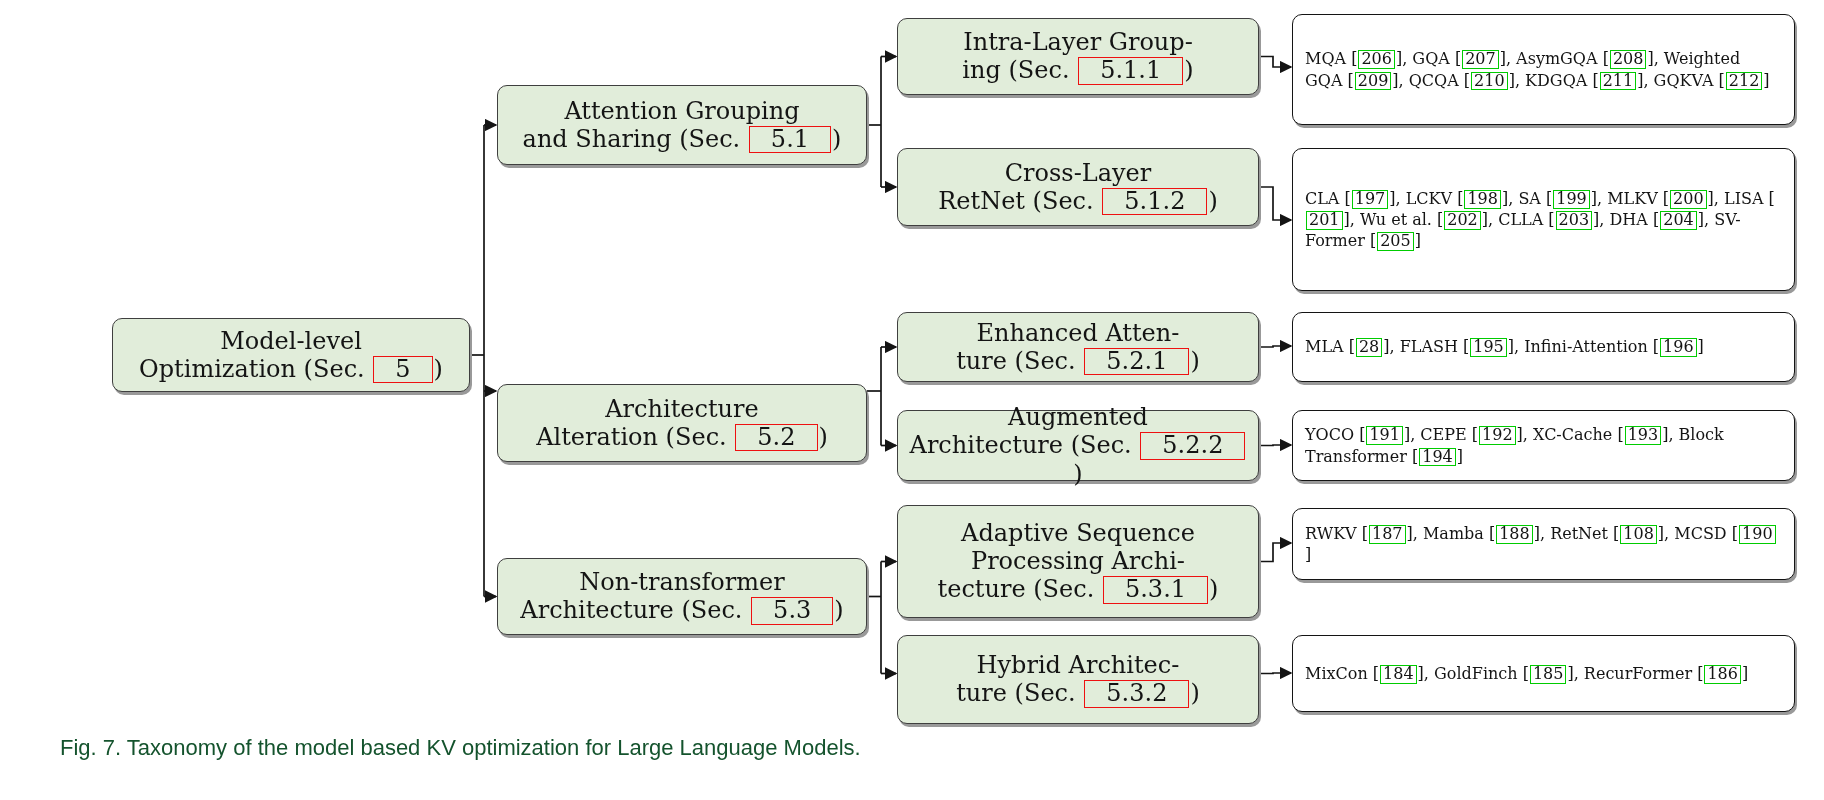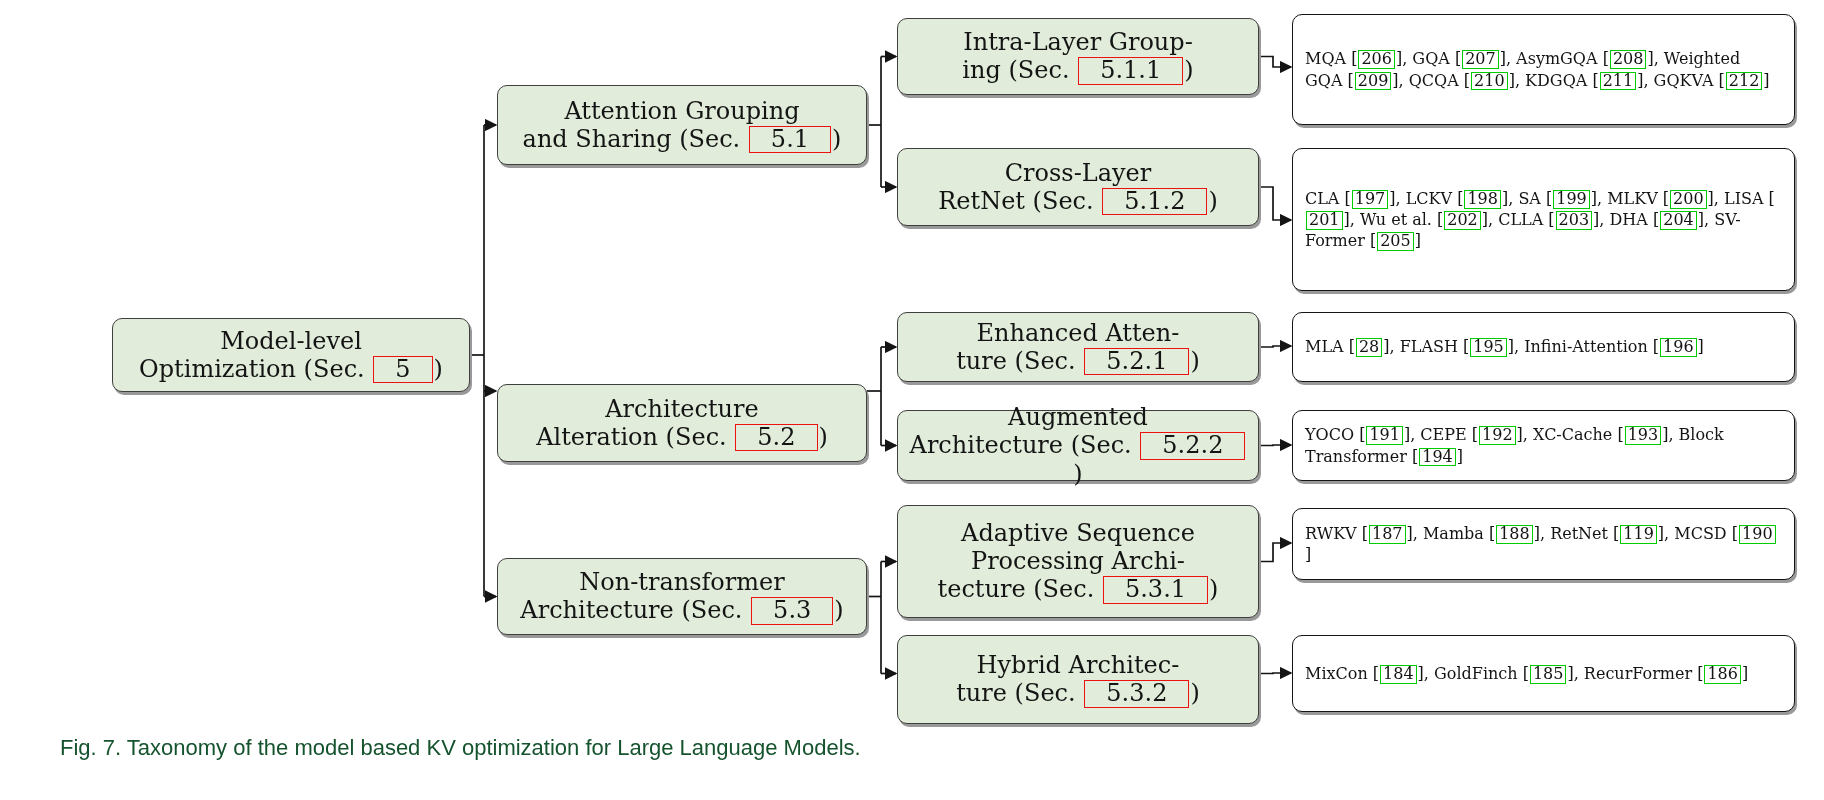--- a/index.html
+++ b/index.html
@@ -137,20 +137,20 @@
       <div class="leaf" style="left: 1292px; top: 148px; width: 503px; height: 143px;">
         <div class="label"><span>CLA</span><span> [</span><span class="citebox">197</span><span>]</span><span>, </span><span>LCKV</span><span> [</span><span class="citebox">198</span><span>]</span><span>, </span><span>SA</span><span> [</span><span class="citebox">199</span><span>]</span><span>, </span><span>MLKV</span><span> [</span><span class="citebox">200</span><span>]</span><span>, </span><span>LISA</span><span> [</span><span class="citebox">201</span><span>]</span><span>, </span><span>Wu et al.</span><span> [</span><span class="citebox">202</span><span>]</span><span>, </span><span>CLLA</span><span> [</span><span class="citebox">203</span><span>]</span><span>, </span><span>DHA</span><span> [</span><span class="citebox">204</span><span>]</span><span>, </span><span>SV-Former</span><span> [</span><span class="citebox">205</span><span>]</span></div>
       </div>
       <div class="leaf" style="left: 1292px; top: 312px; width: 503px; height: 70px;">
         <div class="label"><span>MLA</span><span> [</span><span class="citebox">28</span><span>]</span><span>, </span><span>FLASH</span><span> [</span><span class="citebox">195</span><span>]</span><span>, </span><span>Infini-Attention</span><span> [</span><span class="citebox">196</span><span>]</span></div>
       </div>
       <div class="leaf" style="left: 1292px; top: 410px; width: 503px; height: 71px;">
         <div class="label"><span>YOCO</span><span> [</span><span class="citebox">191</span><span>]</span><span>, </span><span>CEPE</span><span> [</span><span class="citebox">192</span><span>]</span><span>, </span><span>XC-Cache</span><span> [</span><span class="citebox">193</span><span>]</span><span>, </span><span>Block Transformer</span><span> [</span><span class="citebox">194</span><span>]</span></div>
       </div>
       <div class="leaf" style="left: 1292px; top: 508px; width: 503px; height: 72px;">
-        <div class="label"><span>RWKV</span><span> [</span><span class="citebox">187</span><span>]</span><span>, </span><span>Mamba</span><span> [</span><span class="citebox">188</span><span>]</span><span>, </span><span>RetNet</span><span> [</span><span class="citebox">119</span><span>]</span><span>, </span><span>MCSD</span><span> [</span><span class="citebox">190</span><span>]</span></div>
+        <div class="label"><span>RWKV</span><span> [</span><span class="citebox">187</span><span>]</span><span>, </span><span>Mamba</span><span> [</span><span class="citebox">188</span><span>]</span><span>, </span><span>RetNet</span><span> [</span><span class="citebox">108</span><span>]</span><span>, </span><span>MCSD</span><span> [</span><span class="citebox">190</span><span>]</span></div>
       </div>
       <div class="leaf" style="left: 1292px; top: 635px; width: 503px; height: 77px;">
         <div class="label"><span>MixCon</span><span> [</span><span class="citebox">184</span><span>]</span><span>, </span><span>GoldFinch</span><span> [</span><span class="citebox">185</span><span>]</span><span>, </span><span>RecurFormer</span><span> [</span><span class="citebox">186</span><span>]</span></div>
       </div>
     </div>
   <div id="caption">Fig. 7. Taxonomy of the model based KV optimization for Large Language Models.</div>
 </div>
 
 </body></html>

